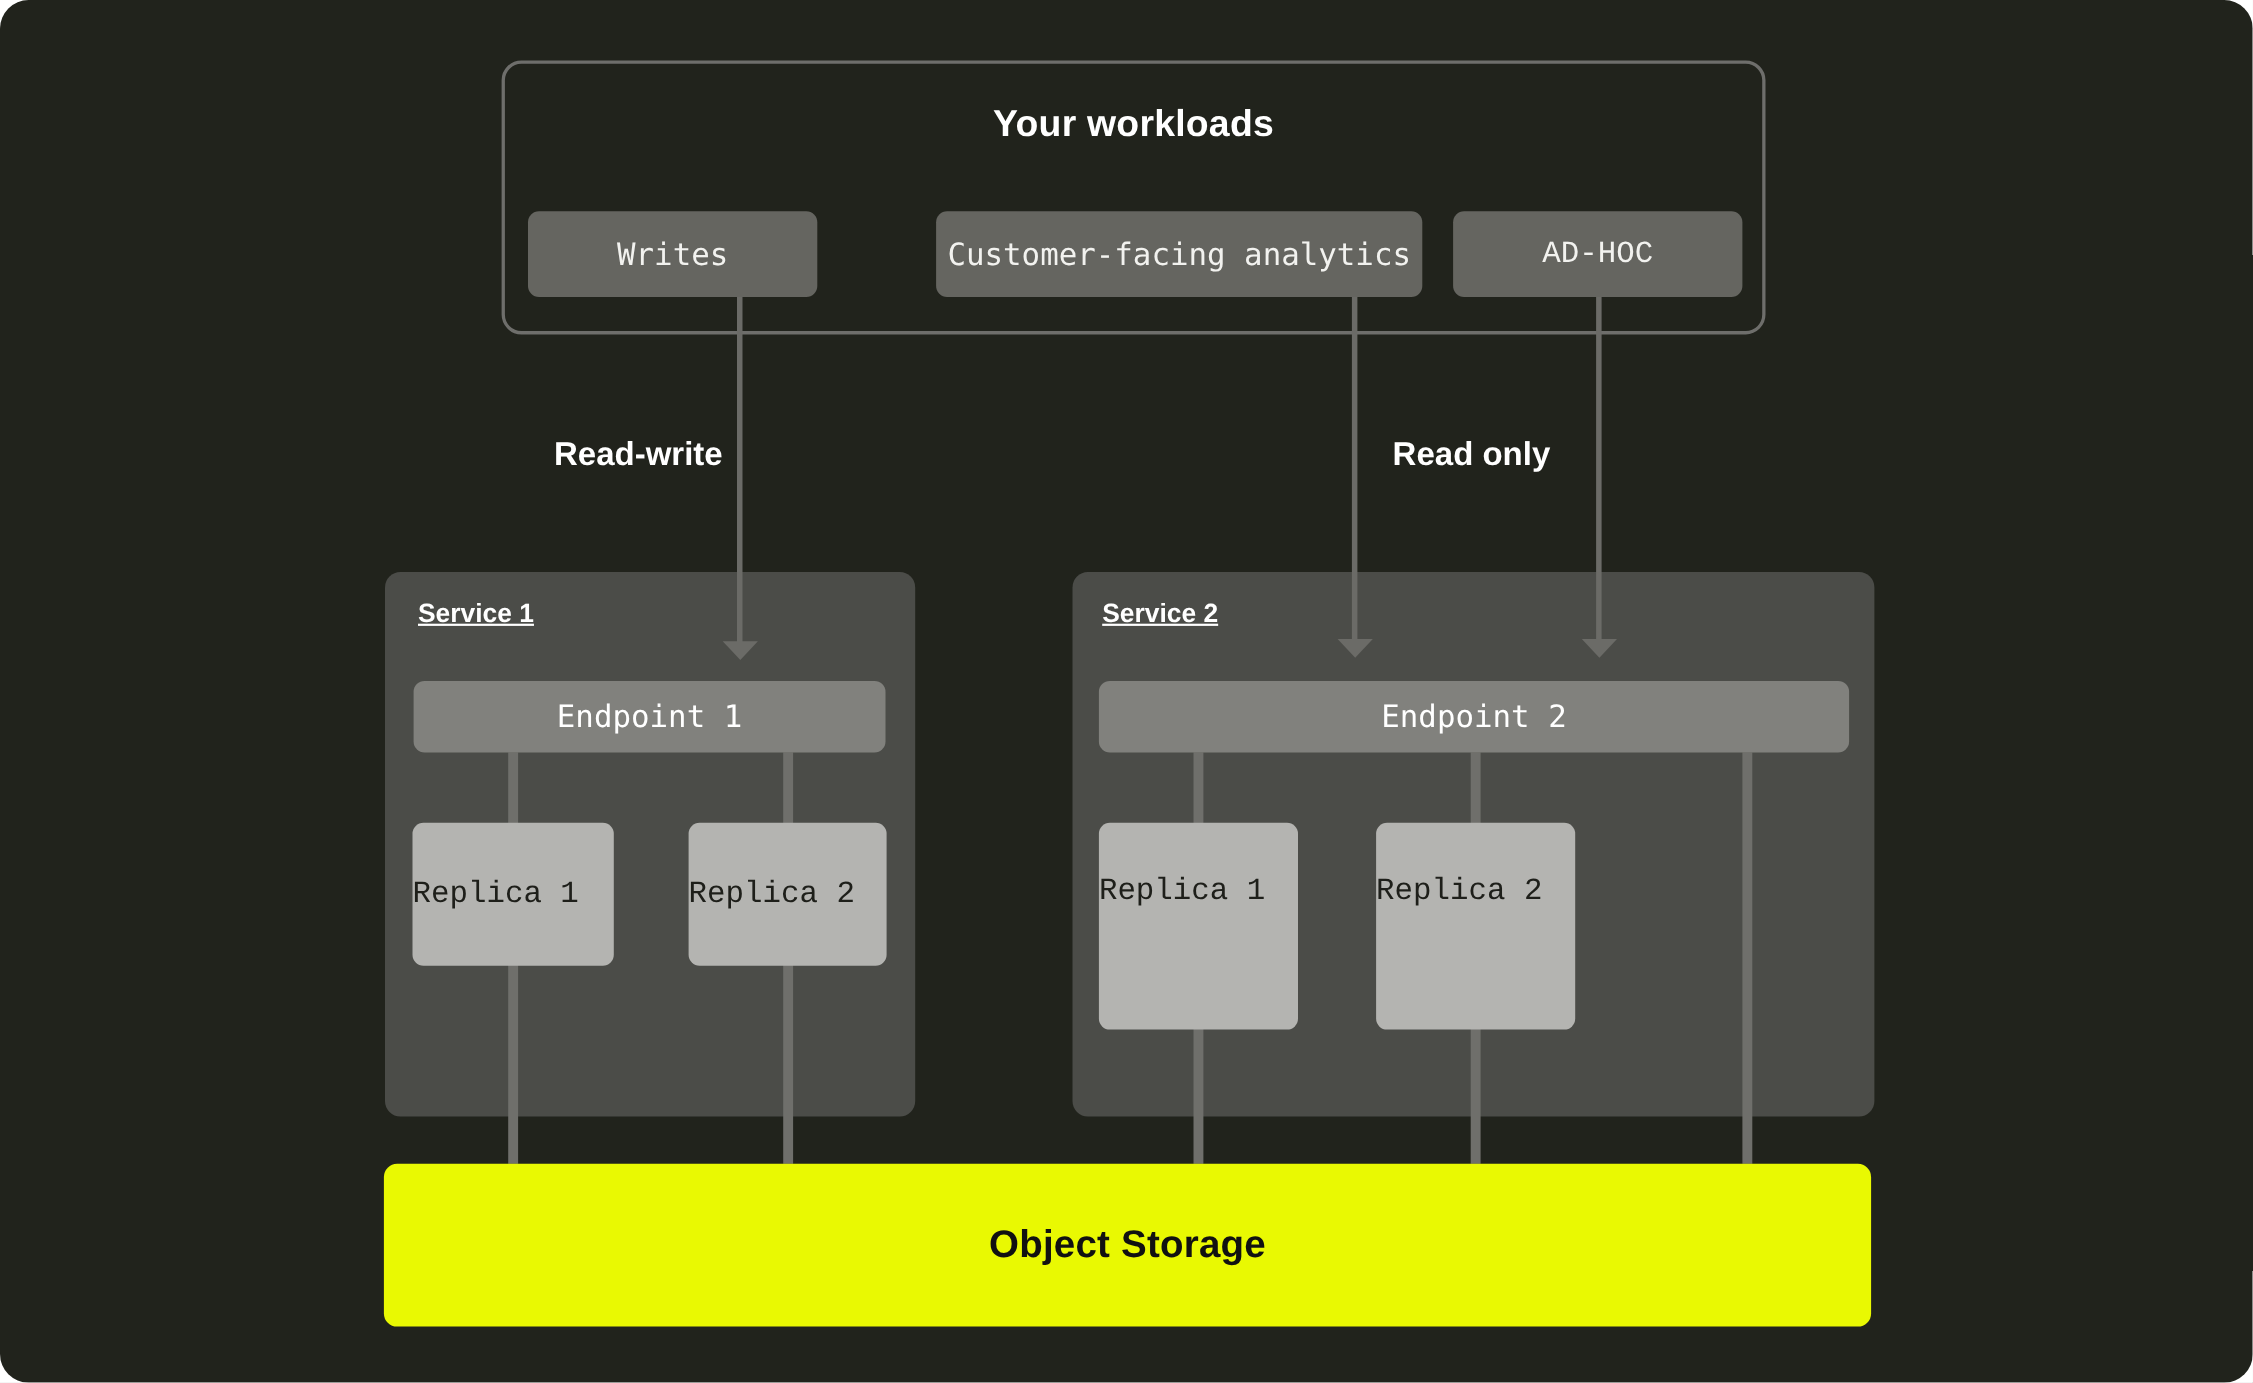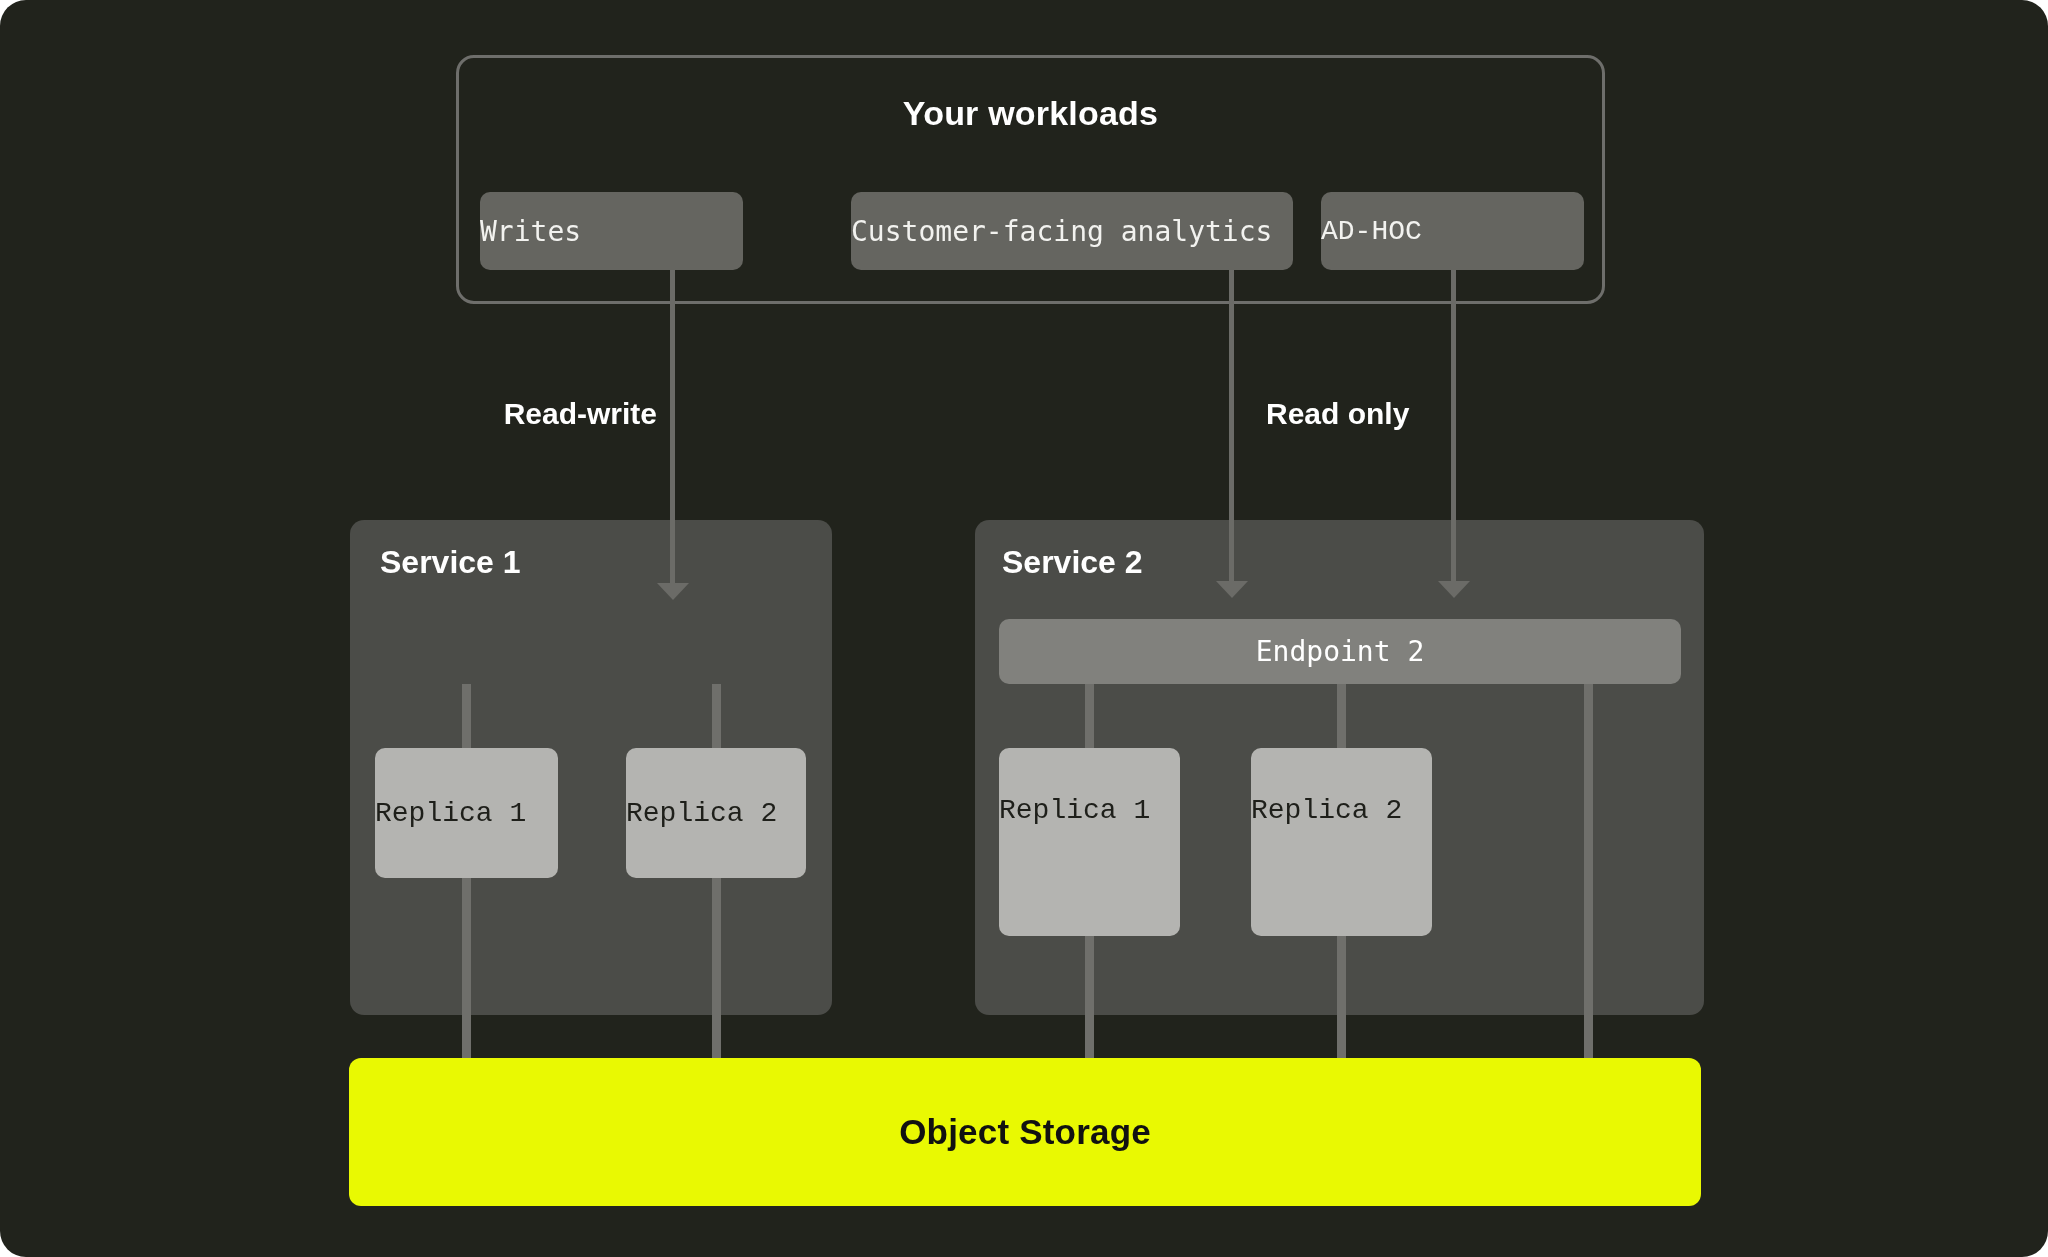--- a/index.html
+++ b/index.html
@@ -13,21 +13,21 @@
   
   .wl-box {
     position:absolute; left:456px; top:55px; width:1149px; height:249px;
     border:3px solid var(--outline); border-radius:18px; box-sizing:border-box;
   }
   .wl-title {
     position:absolute; left:0; right:0; top:36px; text-align:center;
     font-size:34px; font-weight:bold; color:var(--text-light); letter-spacing:.2px;
   }
   .chip {
-    position:absolute; top:192px; height:78px; display:flex; align-items:center; justify-content:flex-start;
+    position:absolute; top:192px; height:78px; display:flex; align-items:center; justify-content:center;
     background:var(--chip-bg); border-radius:10px;
     font-family:"DejaVu Sans Mono", monospace; font-size:28px; color:#f2f2ef; white-space:nowrap;
   }
   .chip-writes    { left:480px;  width:263px; }
   .chip-analytics { left:851px;  width:442px; }
   .chip-adhoc     { left:1321px; width:263px;font-family:Liberation Mono, monospace; }
   
   .arrow-line { position:absolute; width:5px; background:var(--arrow); z-index:5; }
   .arrow-head {
     position:absolute; width:0; height:0; z-index:5;
@@ -47,22 +47,23 @@
   .label-rw { left:389px; width:268px; top:397px; text-align:right; }
   .label-ro { left:1266px; top:397px; }
   
   .service {
     position:absolute; top:520px; height:495px; background:var(--service-bg);
     border-radius:14px; z-index:1;
   }
   .service-1 { left:350px; width:482px; }
   .service-2 { left:975px; width:729px; }
   .service-title {
-    position:absolute; top:24px; font-size:32px; font-weight:bold; color:var(--text-light);
+    position:absolute; top:24px; font-size:24px; font-weight:bold; color:var(--text-light);
     white-space:nowrap;
+    text-decoration:underline;
   }
   .title-1 { left:30px; }
   .title-2 { left:27px; }
   .endpoint {
     position:absolute; top:619px; height:65px; display:flex; align-items:center; justify-content:center;
     background:var(--endpoint-bg); border-radius:10px; z-index:2;
     font-family:"DejaVu Sans Mono", monospace; font-size:28px; color:#ffffff; white-space:nowrap;
   }
   .endpoint-1 { left:376px; width:429px; }
   .endpoint-2 { left:999px; width:682px; }
@@ -125,20 +126,23 @@
     <div class="service service-2">
       <div class="service-title title-2">Service 2</div>
     </div>
 
     <div class="pipe pipe-1"></div>
     <div class="pipe pipe-2"></div>
     <div class="pipe pipe-3"></div>
     <div class="pipe pipe-4"></div>
     <div class="pipe pipe-5"></div>
 
+    <div class="endpoint endpoint-1">
+      <span>Endpoint 1</span>
+    </div>
     <div class="endpoint endpoint-2">
       <span>Endpoint 2</span>
     </div>
 
     <div class="replica short s1r1">
       <span>Replica 1</span>
     </div>
     <div class="replica short s1r2">
       <span>Replica 2</span>
     </div>

